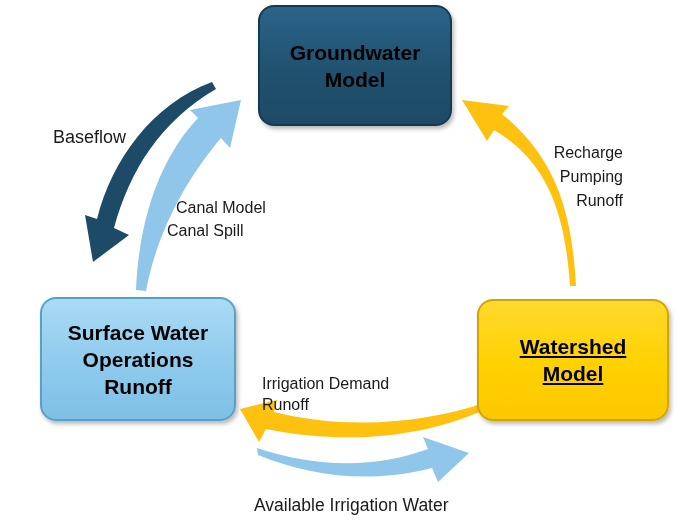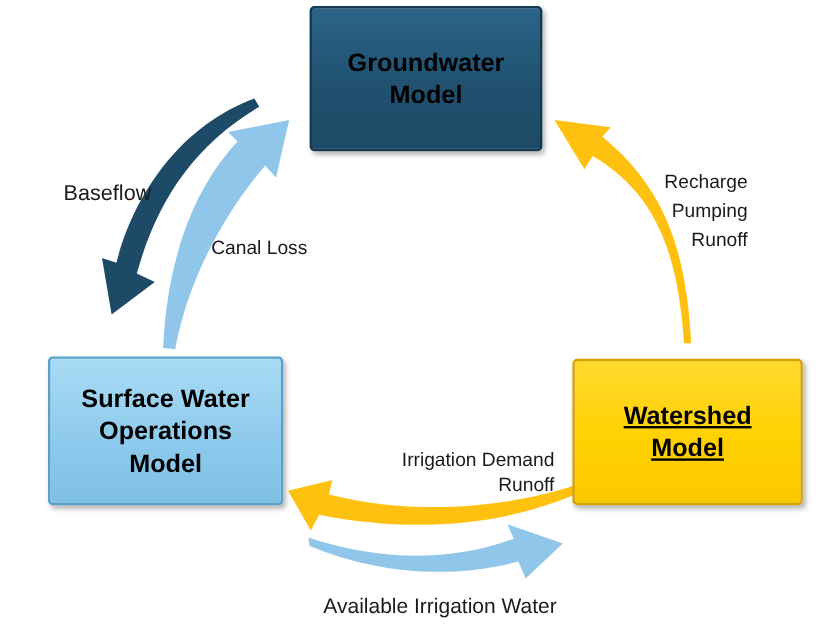--- a/index.html
+++ b/index.html
@@ -6,21 +6,21 @@
   .stage{
     position:relative;
     width:680px;height:527px;
     background:#ffffff;
     font-family:"Liberation Sans", sans-serif;
     overflow:hidden;
   }
   .arrow-layer{position:absolute;left:0;top:0;width:680px;height:527px;}
   .node{
     position:absolute;
-    border-radius:4px;
+    border-radius:16px;
     display:flex;align-items:center;justify-content:center;
     text-align:center;
     font-weight:bold;font-size:21px;line-height:27px;color:#000;
     white-space:pre-line;
     box-shadow:2px 3px 4px rgba(0,0,0,0.28);
   }
   .node-groundwater{
     left:258px;top:5px;width:190px;height:117px;
     background:linear-gradient(180deg,#2b6488 0%,#20516f 55%,#1d4a66 100%);
     border:2px solid #153a50;
@@ -34,27 +34,27 @@
     left:477px;top:299px;width:188px;height:118px;
     background:linear-gradient(180deg,#ffda2e 0%,#ffd100 55%,#fcc800 100%);
     border:2px solid #d3a300;
     text-decoration:underline;
   }
   .label{
     position:absolute;
     font-size:16px;line-height:24px;color:#1a1a1a;
     white-space:nowrap;
   }
-  .label-baseflow{left:53px;top:125px;font-size:18px;margin-top:24px;}
+  .label-baseflow{left:53px;top:125px;font-size:18px;}
   .label-canal-0{left:186px;top:172px;}
   .label-canal-1{left:176px;top:196px;}
   .label-canal-2{left:167px;top:219px;}
   .label-recharge{left:498px;top:141px;width:125px;text-align:right;white-space:pre-line;}
-  .label-irrigation{left:282px;top:373px;width:180px;text-align:right;line-height:21px;white-space:pre-line;}
-  .label-available{left:254px;top:493px;width:210px;text-align:right;font-size:17.5px;}
+  .label-irrigation{left:262px;top:373px;width:180px;text-align:left;line-height:21px;white-space:pre-line;}
+  .label-available{left:254px;top:493px;width:210px;text-align:left;font-size:17.5px;}
 </style>
 </head>
 <body>
 
 <div class="stage">
 
   <svg class="arrow-layer" viewBox="0 0 680 527" xmlns="http://www.w3.org/2000/svg">
 
     <path d="M 212,82 C 152,104 112,160 97,219 L 85,215 L 93,262 L 129,235 L 114,228 C 130,170 160,122 216,89 Z" fill="#1D4A66"></path>
 
@@ -65,28 +65,29 @@
     <path d="M 484,403 C 428,422 350,431 274,412 L 277,400 L 240,409 L 259,442 L 266,429 C 350,446 428,436 486,409 Z" fill="#FFC110"></path>
 
     <path d="M 257,448 C 314,467 374,469 428,449 L 423,437 L 469,453 L 438,482 L 432,468 C 374,483 314,478 258,455 Z" fill="#8FC6E9"></path>
   </svg>
 
   <div class="node node-groundwater">Groundwater
 Model</div>
 
   <div class="node node-surface">Surface Water
 Operations
-Model</div>
+Runoff</div>
 
   <div class="node node-watershed">Watershed
 Model</div>
 
   <div class="label label-baseflow">Baseflow</div>
 
-  <div class="label label-canal-1">Canal Loss</div>
+  <div class="label label-canal-1">Canal Model</div>
+  <div class="label label-canal-2">Canal Spill</div>
 
   <div class="label label-recharge">Recharge
 Pumping
 Runoff</div>
 
   <div class="label label-irrigation">Irrigation Demand
 Runoff</div>
 
   <div class="label label-available">Available Irrigation Water</div>
 

